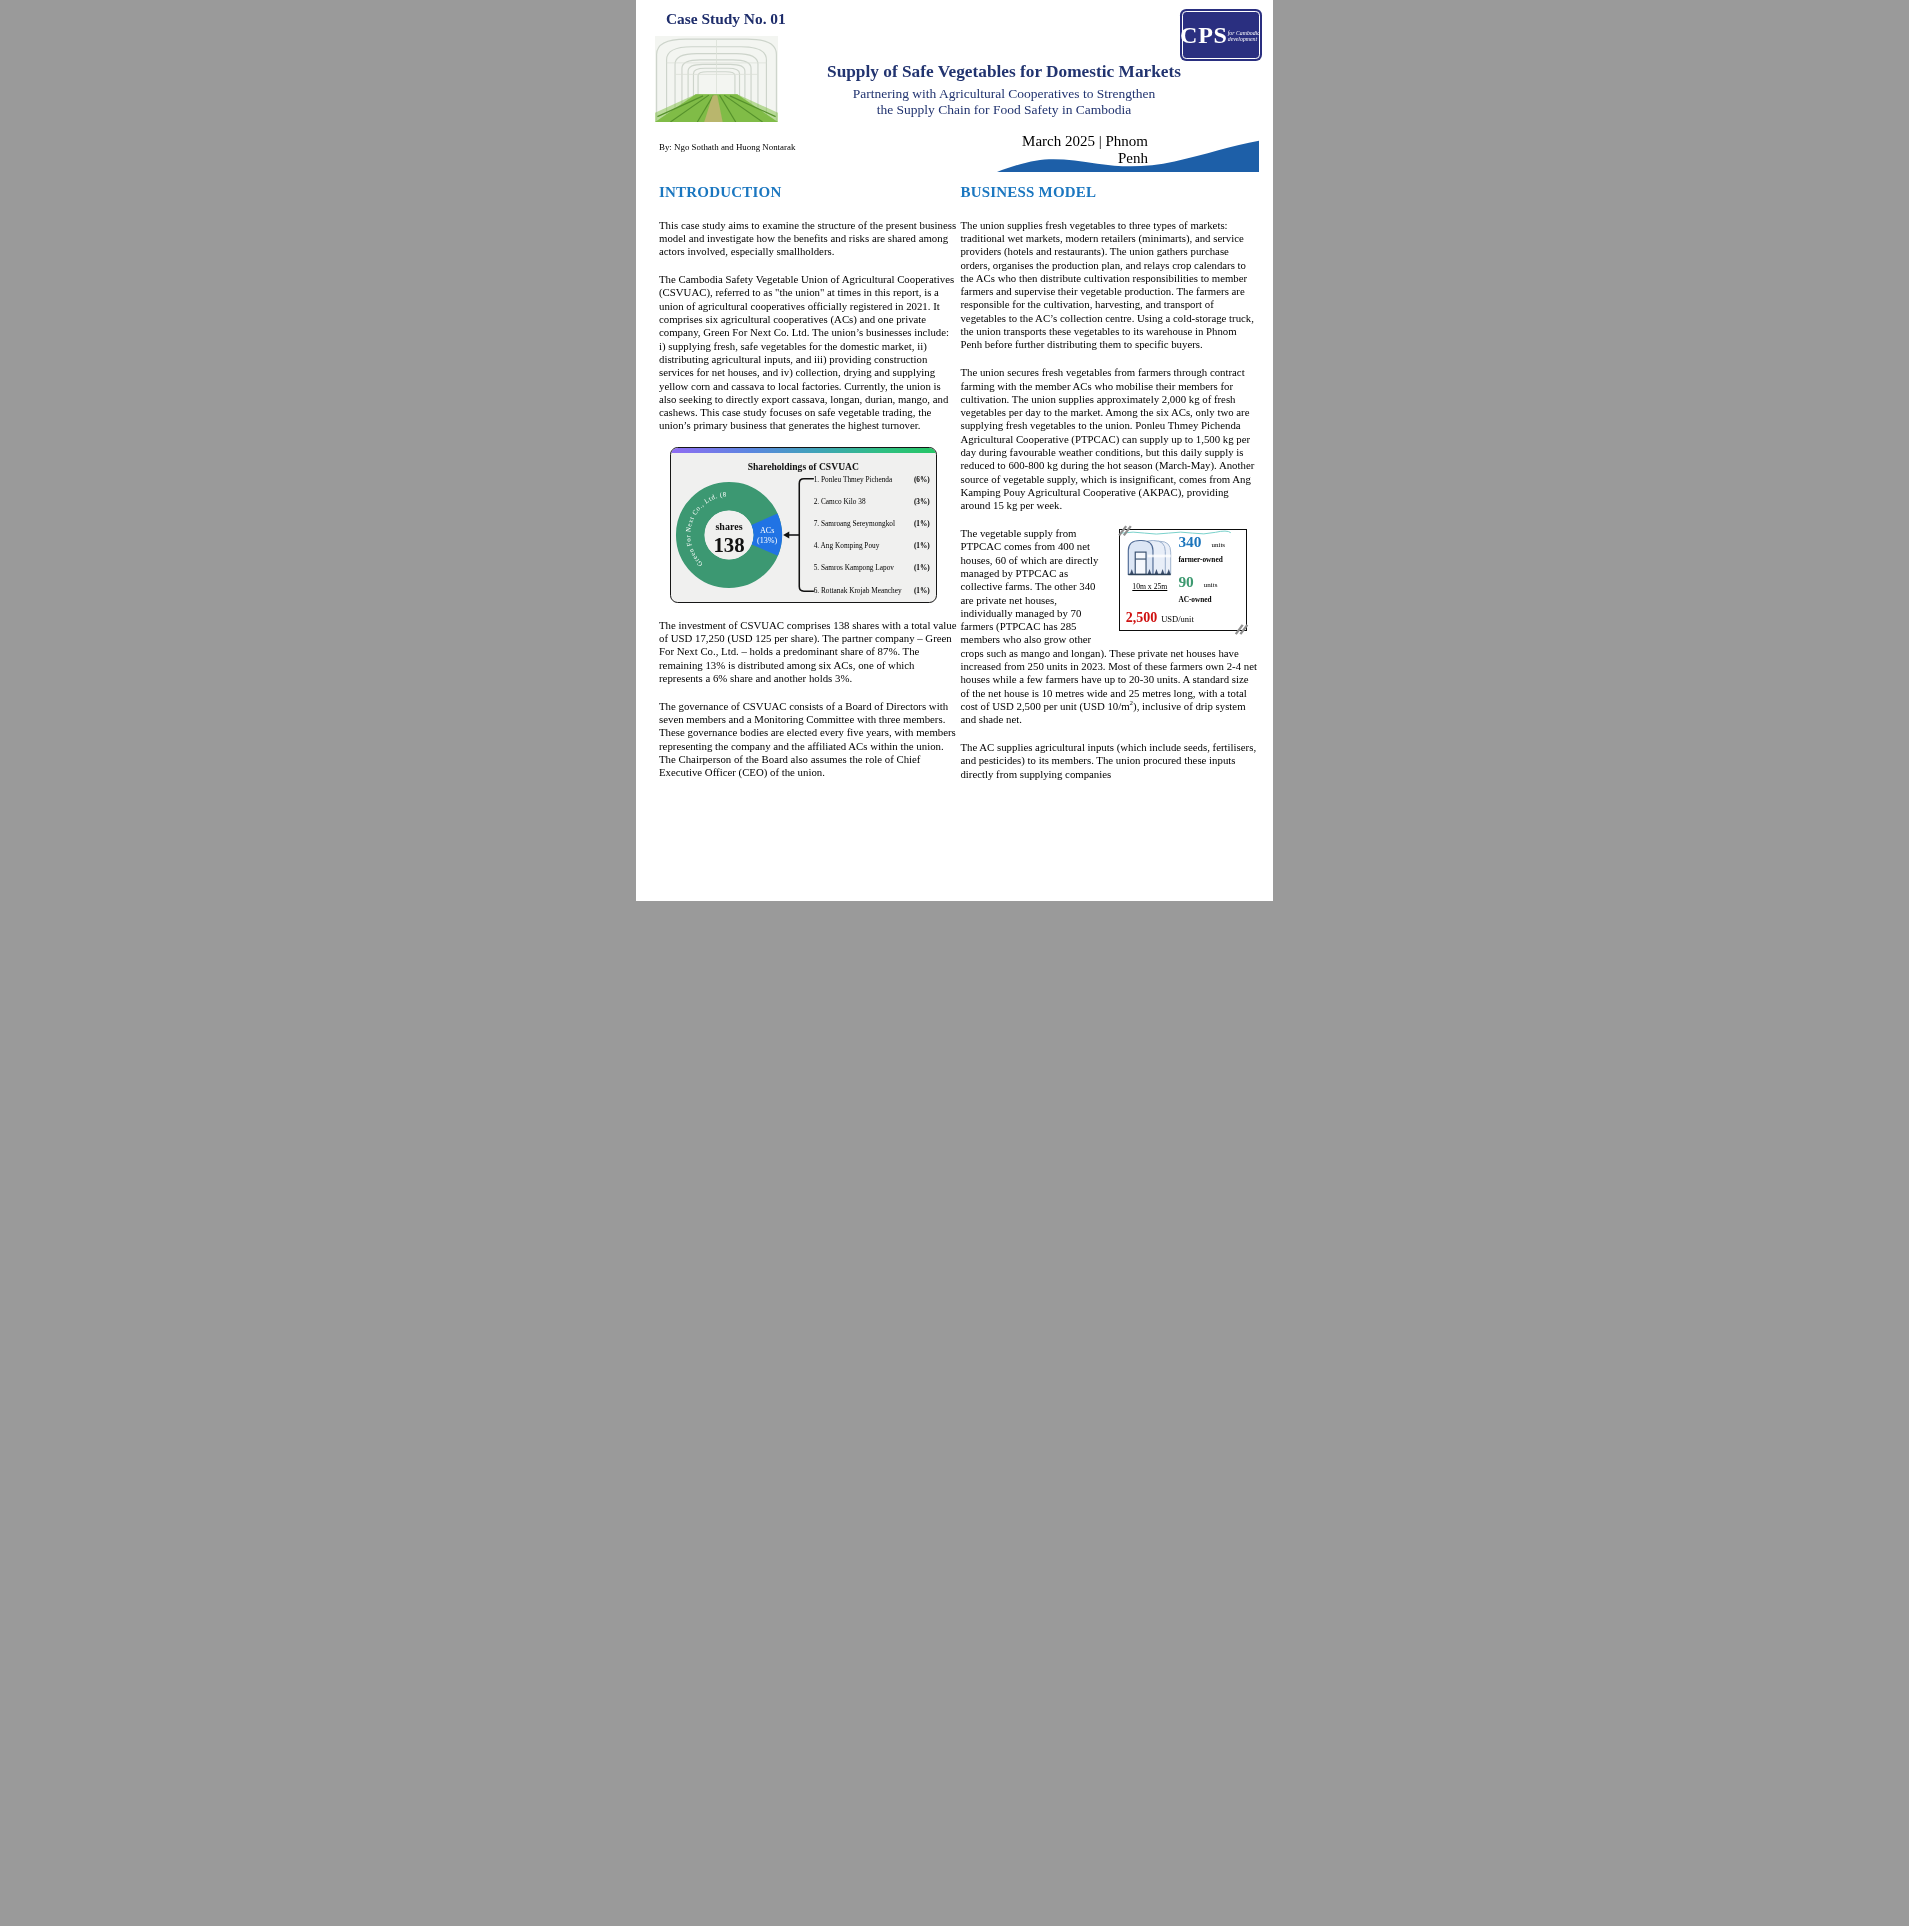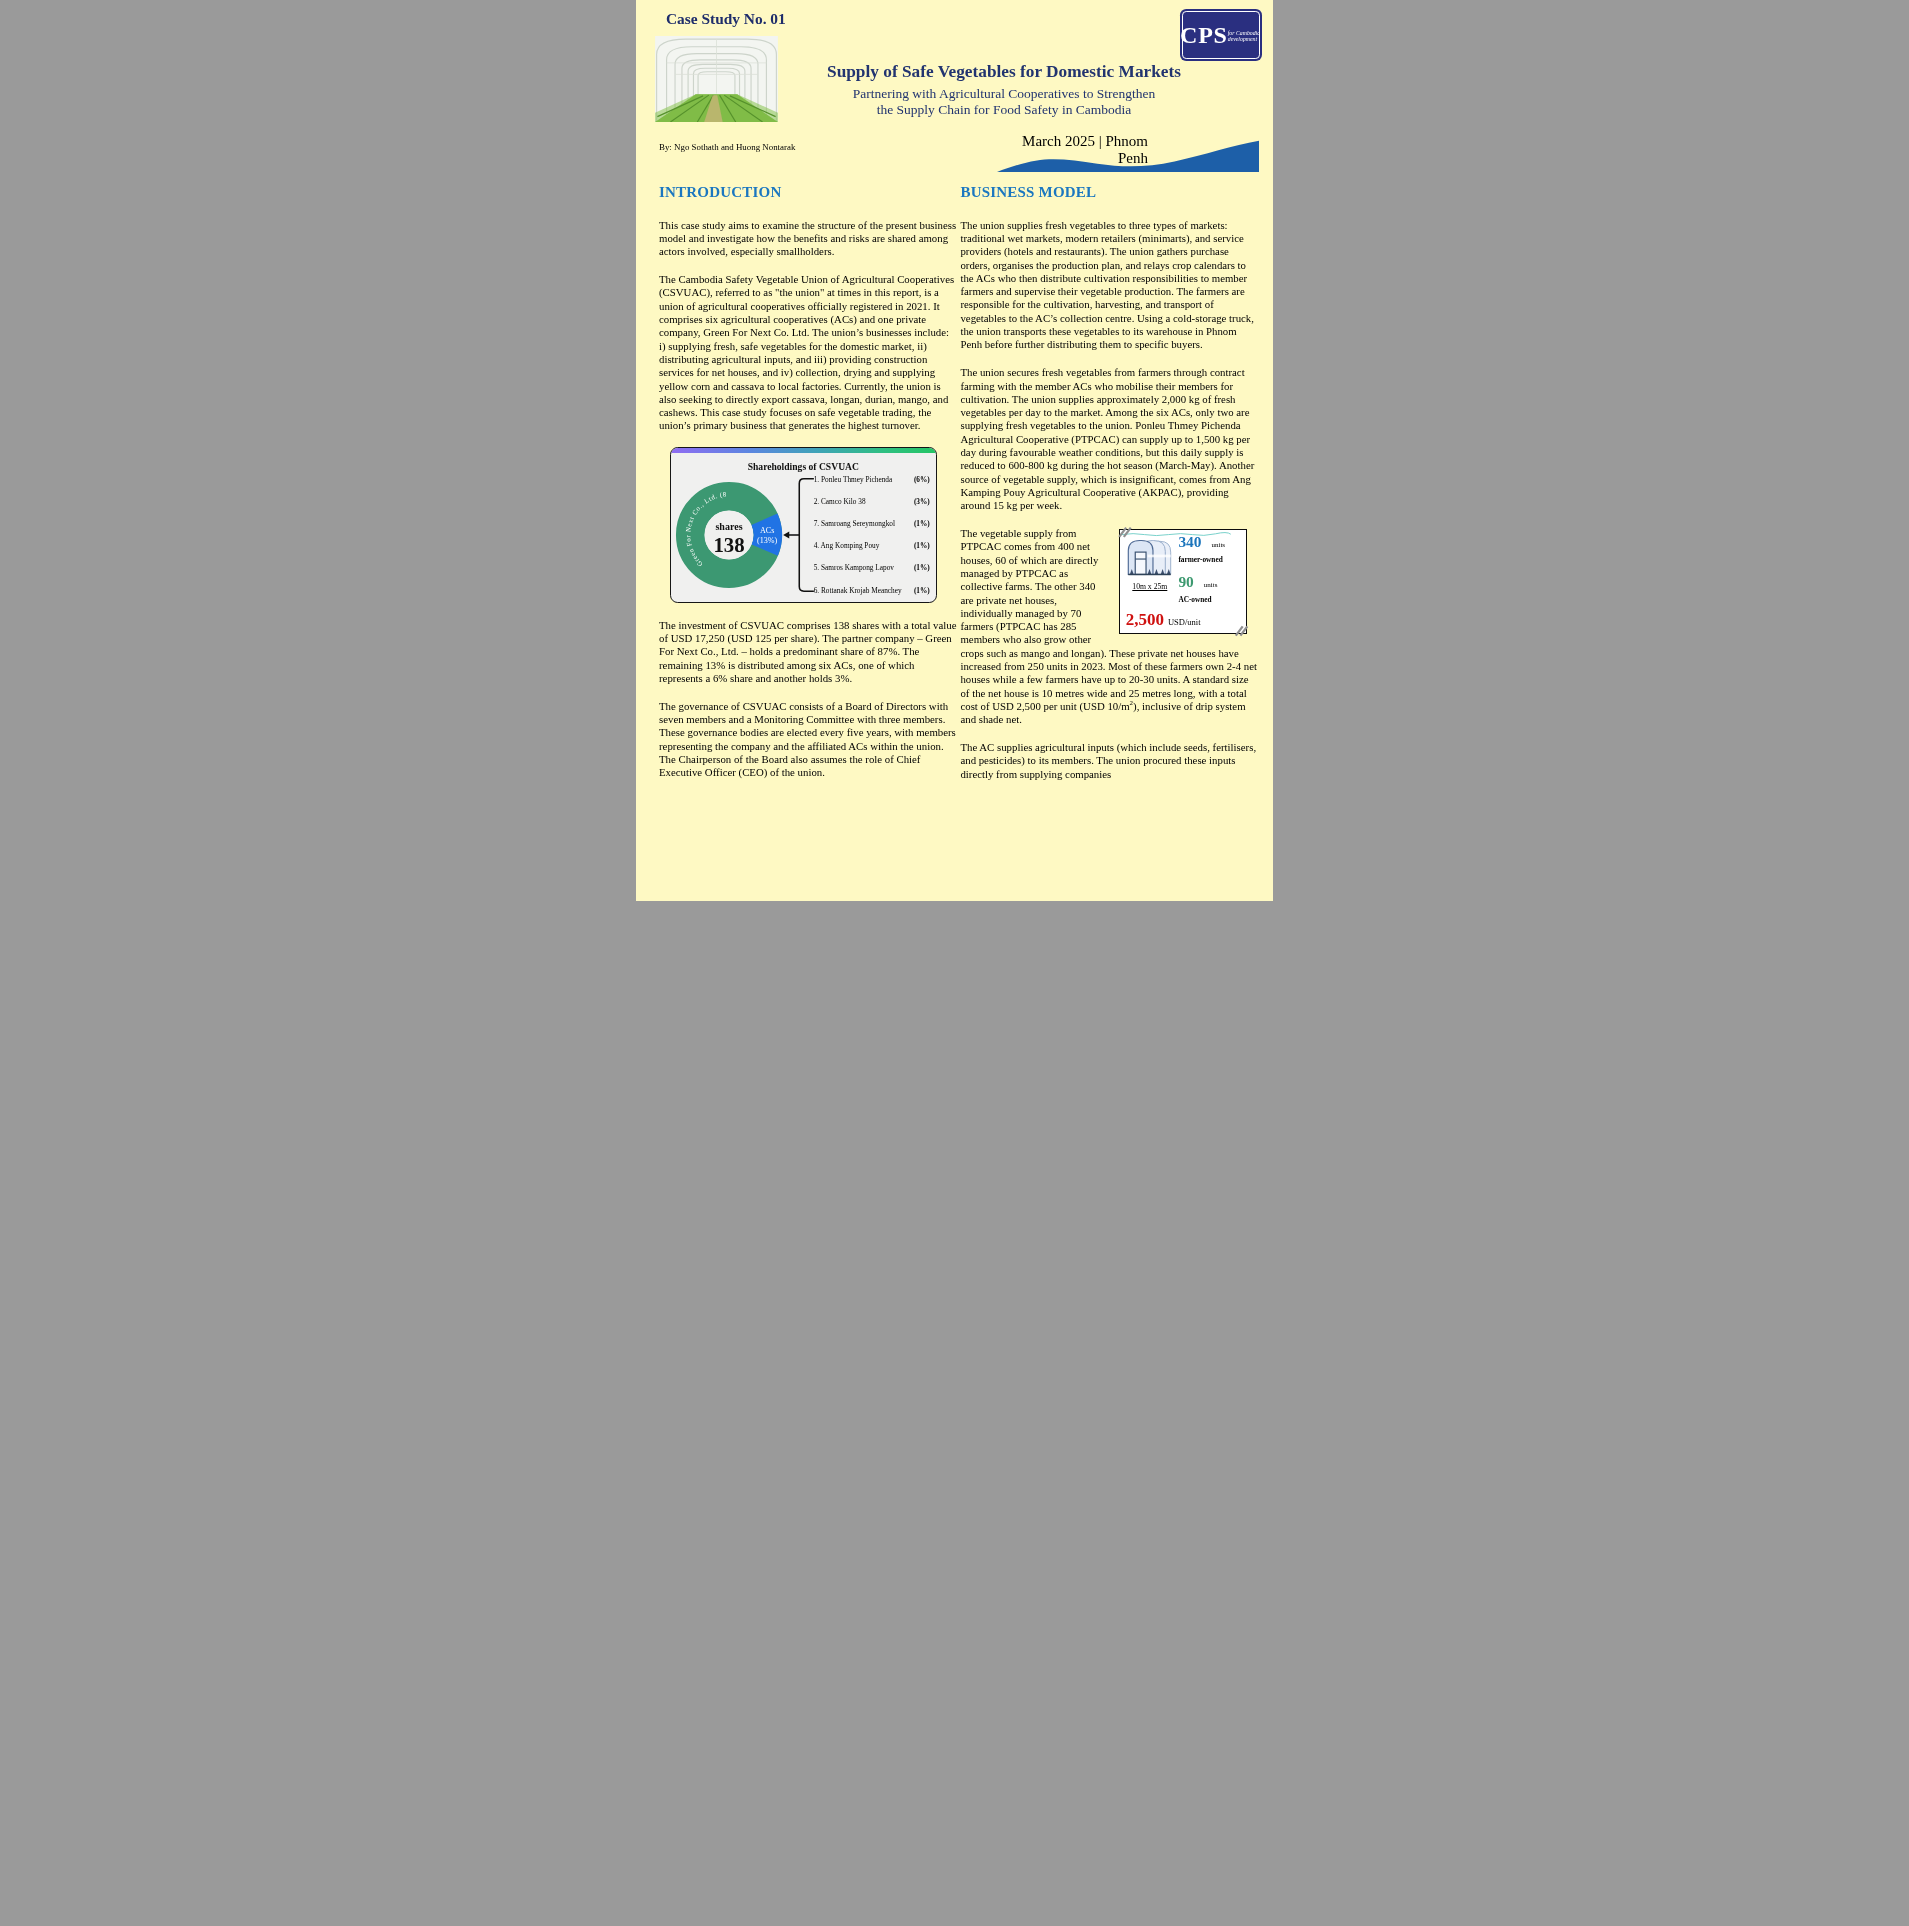--- a/index.html
+++ b/index.html
@@ -1,17 +1,17 @@
 <!DOCTYPE html>
 <html style="font-size:6.2px"><head>
 <meta charset="utf-8">
 <style>
   html,body{margin:0;padding:0;background:#9a9a9a;}
   .page{
-    position:relative;width:637px;height:901px;margin:0 auto;background:#fef9c3;
+    position:relative;width:637px;height:901px;margin:0 auto;background:#ffffff;
     font-family:"Liberation Serif","DejaVu Serif",serif;color:#000;overflow:hidden;
   }
   
   .case-label{position:absolute;left:30px;top:10px;font-size:15.4px;font-weight:bold;color:#1e2d6b;}
   .photo{position:absolute;left:19px;top:36px;width:123px;height:86px;}
   .logo{position:absolute;left:544px;top:8.9px;width:82px;height:52px;background:#2a2f80;border-radius:6.2px;
         display:flex;flex-direction:row;align-items:center;justify-content:center;}
   .logo::after{content:"";position:absolute;inset:2.3px;border:0.8px solid #fff;border-radius:4.2px;pointer-events:none;}
   .logo .acronym{color:#fff;font-size:24px;font-weight:bold;line-height:1;letter-spacing:0.8px;margin-top:0.8px;}
   .logo .tagline{color:#fff;font-size:5.8px;font-style:italic;margin-top:2.3px;}
@@ -50,21 +50,21 @@
   .ib-deco{position:absolute;inset:0;width:100%;height:100%;pointer-events:none;overflow:visible;}
   .ib-main{display:flex;}
   .ib-left{width:51px;display:flex;flex-direction:column;align-items:center;}
   .ib-left svg{width:49px;height:37px;margin-top:5.4px;}
   .ib-size{font-size:7.7px;margin-top:3.9px;text-decoration:underline;}
   .ib-right{flex:1;padding-left:3.1px;margin-top:0.8px;}
   .ib-stat{display:flex;align-items:baseline;gap:10px;}
   .ib-num{font-weight:bold;font-size:15.4px;line-height:1;}
   .ib-num.blue{color:#1b75bc;}
   .ib-num.green{color:#3d9970;}
-  .ib-num.red{color:#cf1110;font-size:17px;}
+  .ib-num.red{color:#cf1110;font-size:14px;}
   .ib-unit{font-size:7px;}
   .ib-cap{font-size:7.3px;font-weight:bold;margin:0.8px 0 7px 0;}
   .ib-cap.last{margin-bottom:0;}
   .ib-price{display:flex;align-items:baseline;gap:3.9px;margin-top:5.4px;margin-left:1.5px;}
   .ib-priceunit{font-size:8.5px;}
 </style>
 </head>
 <body>
 
 <div class="page">

